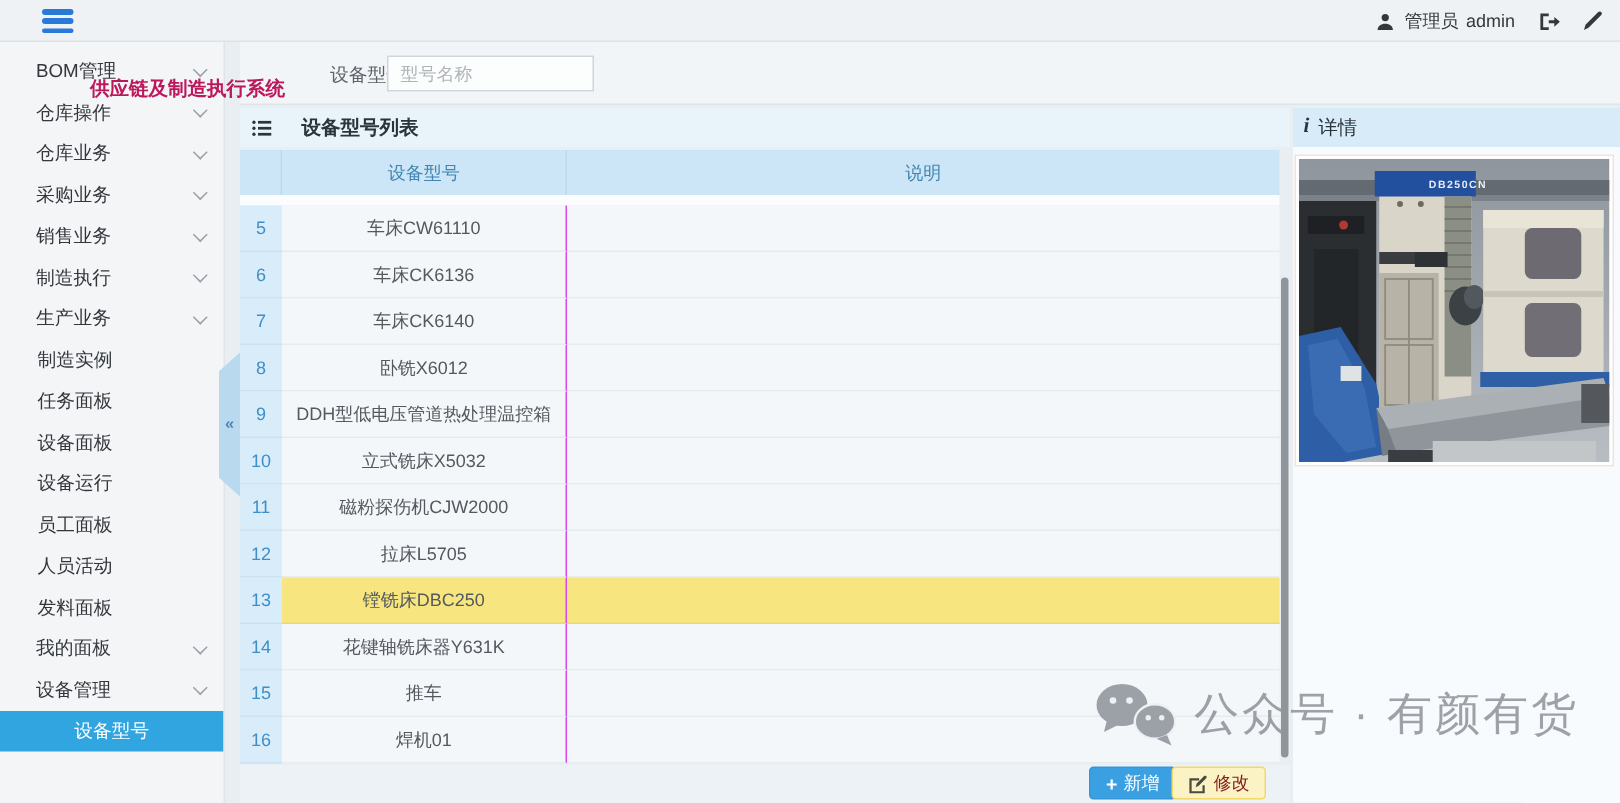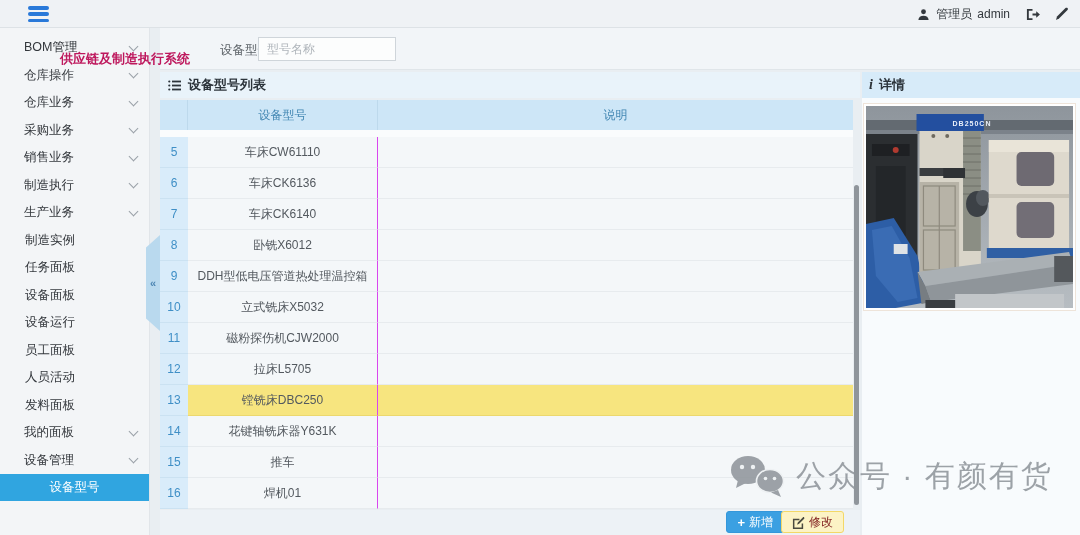--- a/index.html
+++ b/index.html
@@ -38,21 +38,21 @@
   .filterbar { position:absolute; left:160px; top:28px; width:920px; height:42px;
     background:#f2f5f8; border-bottom:1px solid #e0e5e9; z-index:5; }
   .filter-label { position:absolute; left:60px; top:14px; font-size:12.5px; color:#5d6368; }
   .filter-input { position:absolute; left:98px; top:9px; width:138px; height:24px;
     border:1px solid #cfd5da; background:#fcfdfd; font-size:12px; color:#333; padding:0 8px;
     font-family:"Liberation Sans",sans-serif; }
   .filter-input::placeholder { color:#aeb4ba; }
 
   
   .list-header { position:absolute; left:160px; top:72px; width:700px; height:26px;
-    background:#e9f3fa; display:flex; align-items:center; gap:7px; padding-left:8px; z-index:5; }
+    background:#e9f3fa; display:flex; align-items:center; gap:20px; padding-left:8px; z-index:5; }
   .list-title { font-size:13px; font-weight:bold; color:#2c343b; }
   .list-icon { width:13px; height:11px; }
 
   .thead { position:absolute; left:160px; top:100px; width:693px; height:30px; display:flex; z-index:5; }
   .th { background:#cde6f7; border-right:1px solid #bdd9ec; display:flex; align-items:center;
     justify-content:center; font-size:12px; color:#4186b2; }
   .th.num { width:28px; border-right:1px solid #bdd9ec; }
   .th.model { width:190px; }
   .th.desc { flex:1; border-right:none; }
   .thead-gap { position:absolute; left:160px; top:130px; width:693px; height:7px; background:#fafcfd; z-index:5; }
@@ -71,21 +71,21 @@
   .vscroll-thumb { position:absolute; left:0; top:85px; width:5px; height:320px;
     background:#8f959b; border-radius:3px; cursor:grab; }
 
   
   .detail { position:absolute; left:862px; top:72px; width:218px; height:463px;
     background:#f8fbfd; z-index:5; }
   .detail-header { position:absolute; left:0; top:0; width:218px; height:26px; background:#d7ebf9;
     display:flex; align-items:center; gap:6px; padding-left:7px; }
   .info-glyph { font-family:"Liberation Serif",serif; font-weight:bold; font-style:italic;
     font-size:14px; color:#2d3338; }
-  .detail-title { font-size:13px; font-weight:bold; color:#2c343b; }
+  .detail-title { font-size:13px; font-weight:normal; color:#2c343b; }
   .photo { position:absolute; left:1px; top:31px; width:213px; height:208px;
     background:#ffffff; border:1px solid #eee4da; padding:2px; }
   .photo svg { width:100%; height:100%; display:block; }
   .machine-label { position:absolute; left:58px; top:16px; width:100px; text-align:center;
     color:#e8eef8; font-size:7px; font-weight:bold; letter-spacing:1px; }
 
   
   .footer { position:absolute; left:160px; top:510px; width:700px; height:25px; background:#edf2f6; z-index:6; }
   .btn { position:absolute; top:1px; height:22px; border-radius:3px; display:flex; align-items:center;
     gap:4px; padding:0 10px; font-size:12px; cursor:pointer; border:1px solid transparent; }

